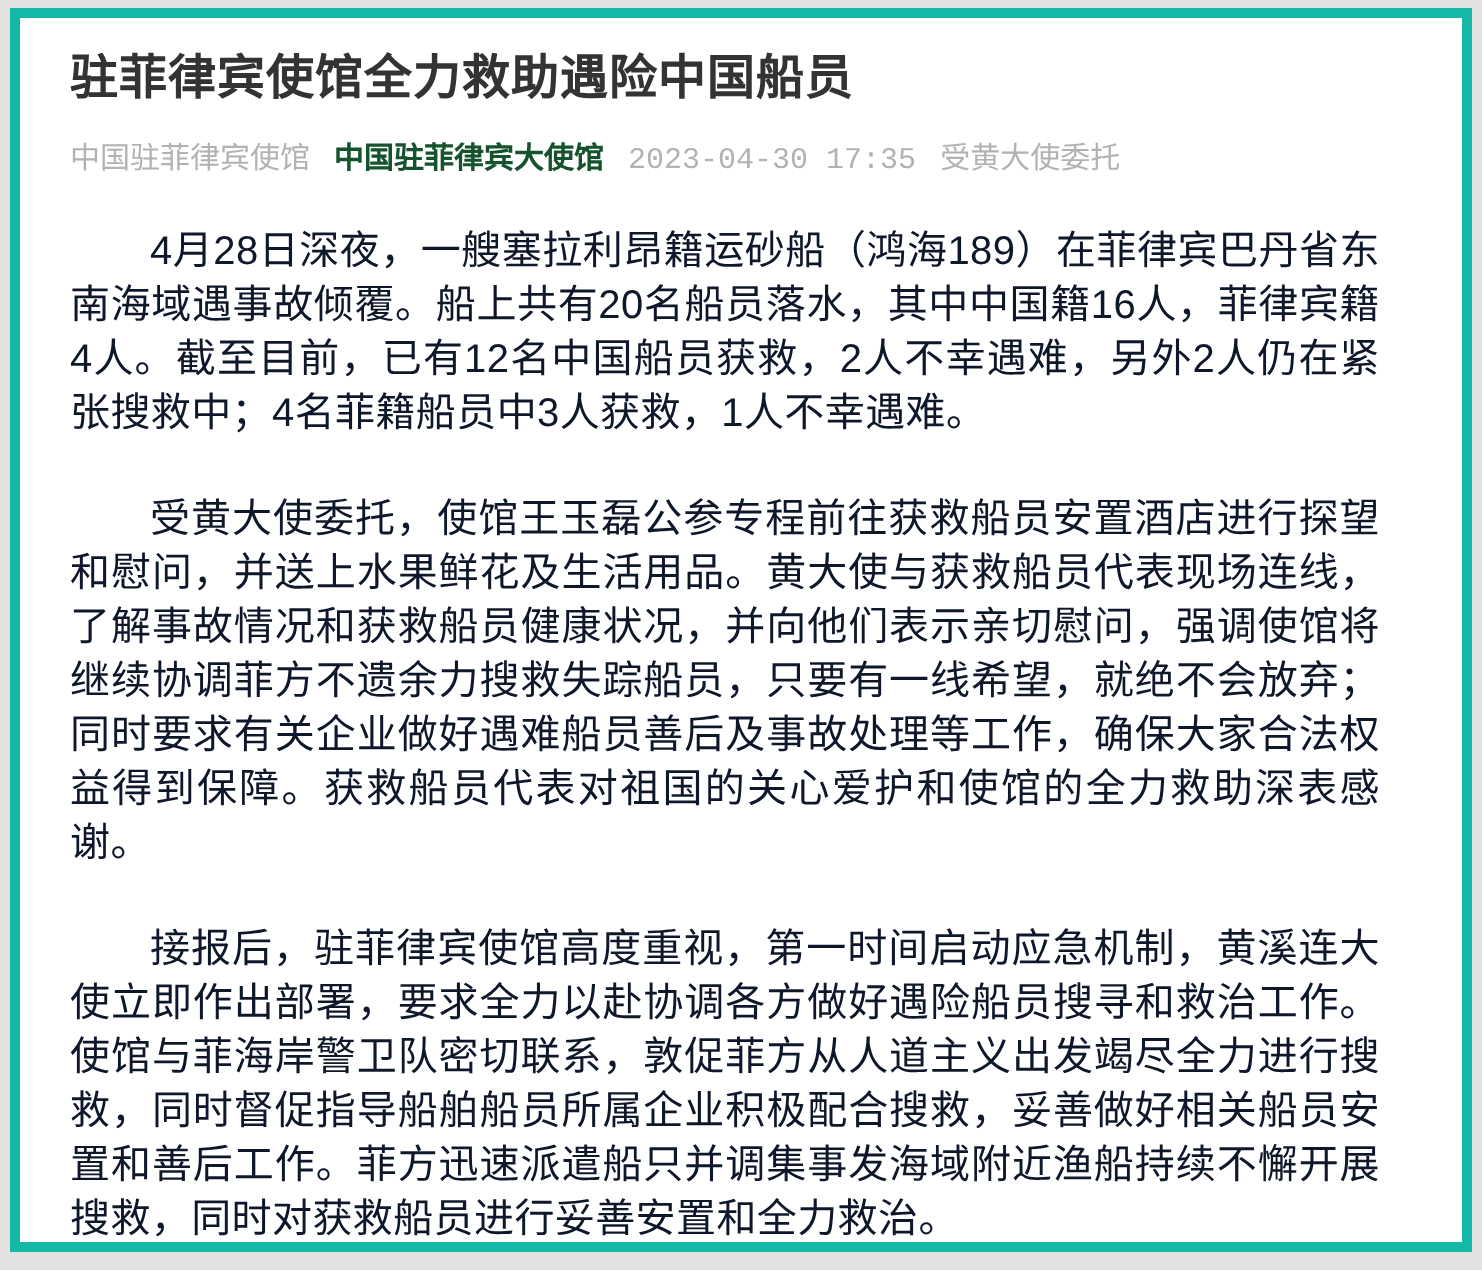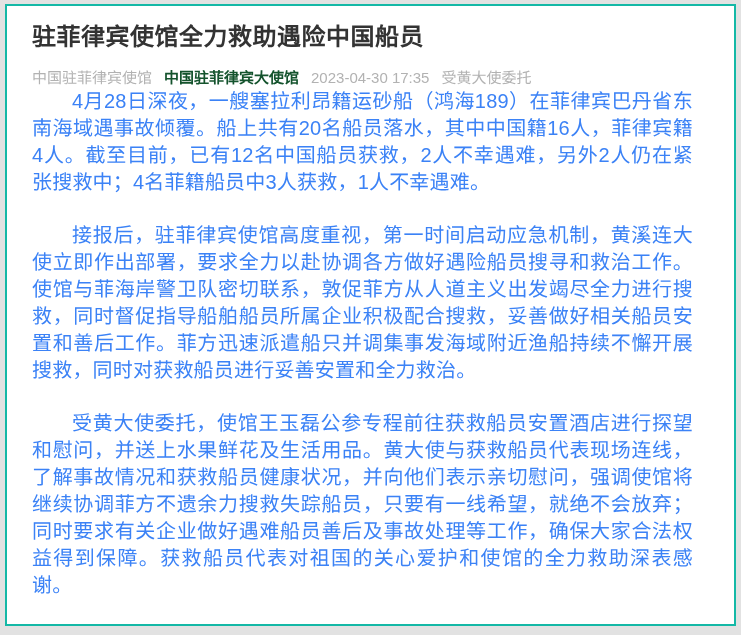--- a/index.html
+++ b/index.html
@@ -12,53 +12,55 @@
     width: 741px;
     height: 635px;
     background: #e2e2e2;
     padding: 4px 5px 9px 5px;
     overflow: hidden;
   }
   .page {
     width: 100%;
     height: 100%;
     background: #ffffff;
-    border: 2px solid #14b8a6;
+    border: 5px solid #14b8a6;
     padding: 14px 25px 0 25px;
     overflow: hidden;
   }
   .article-title {
     margin: 2px 0 16px 0;
     font-size: 24px;
     line-height: 30px;
     font-weight: 700;
     color: #333333;
     letter-spacing: 0.5px;
   }
   .meta-row {
     display: flex;
     align-items: flex-end;
     gap: 12px;
     font-size: 15px;
     line-height: 20px;
+    margin-bottom: 22px;
     white-space: nowrap;
+    font-family: Liberation Mono, monospace;
   }
   .meta-source { color: #b2b2b2; }
   .meta-account {
     color: #14532d;
     font-weight: 600;
     text-decoration: none;
     cursor: pointer;
   }
   .meta-time, .meta-location { color: #b2b2b2; }
   .article-body p {
     margin: 0 16px 26px 0;
     font-size: 20px;
     line-height: 27px;
-    color: #3b82f6;
+    color: #0f172a;
     text-indent: 2em;
     text-align: justify;
     letter-spacing: 0.2px;
   }
 </style>
 </head>
 <body>
 
 <div class="frame">
   <div class="page">
@@ -67,19 +69,19 @@
 
     <div class="meta-row">
       <span class="meta-source">中国驻菲律宾使馆</span>
       <a class="meta-account">中国驻菲律宾大使馆</a>
       <span class="meta-time">2023-04-30 17:35</span>
       <span class="meta-location">受黄大使委托</span>
     </div>
 
     <div class="article-body">
       <p>4月28日深夜，一艘塞拉利昂籍运砂船（鸿海189）在菲律宾巴丹省东南海域遇事故倾覆。船上共有20名船员落水，其中中国籍16人，菲律宾籍4人。截至目前，已有12名中国船员获救，2人不幸遇难，另外2人仍在紧张搜救中；4名菲籍船员中3人获救，1人不幸遇难。</p>
+      <p>受黄大使委托，使馆王玉磊公参专程前往获救船员安置酒店进行探望和慰问，并送上水果鲜花及生活用品。黄大使与获救船员代表现场连线，了解事故情况和获救船员健康状况，并向他们表示亲切慰问，强调使馆将继续协调菲方不遗余力搜救失踪船员，只要有一线希望，就绝不会放弃；同时要求有关企业做好遇难船员善后及事故处理等工作，确保大家合法权益得到保障。获救船员代表对祖国的关心爱护和使馆的全力救助深表感谢。</p>
       <p>接报后，驻菲律宾使馆高度重视，第一时间启动应急机制，黄溪连大使立即作出部署，要求全力以赴协调各方做好遇险船员搜寻和救治工作。使馆与菲海岸警卫队密切联系，敦促菲方从人道主义出发竭尽全力进行搜救，同时督促指导船舶船员所属企业积极配合搜救，妥善做好相关船员安置和善后工作。菲方迅速派遣船只并调集事发海域附近渔船持续不懈开展搜救，同时对获救船员进行妥善安置和全力救治。</p>
-      <p>受黄大使委托，使馆王玉磊公参专程前往获救船员安置酒店进行探望和慰问，并送上水果鲜花及生活用品。黄大使与获救船员代表现场连线，了解事故情况和获救船员健康状况，并向他们表示亲切慰问，强调使馆将继续协调菲方不遗余力搜救失踪船员，只要有一线希望，就绝不会放弃；同时要求有关企业做好遇难船员善后及事故处理等工作，确保大家合法权益得到保障。获救船员代表对祖国的关心爱护和使馆的全力救助深表感谢。</p>
       <p>目前，获救船员健康状况良好，有关搜寻工作仍在紧张进行中。</p>
     </div>
 
   </div>
 </div>
 
 </body></html>

